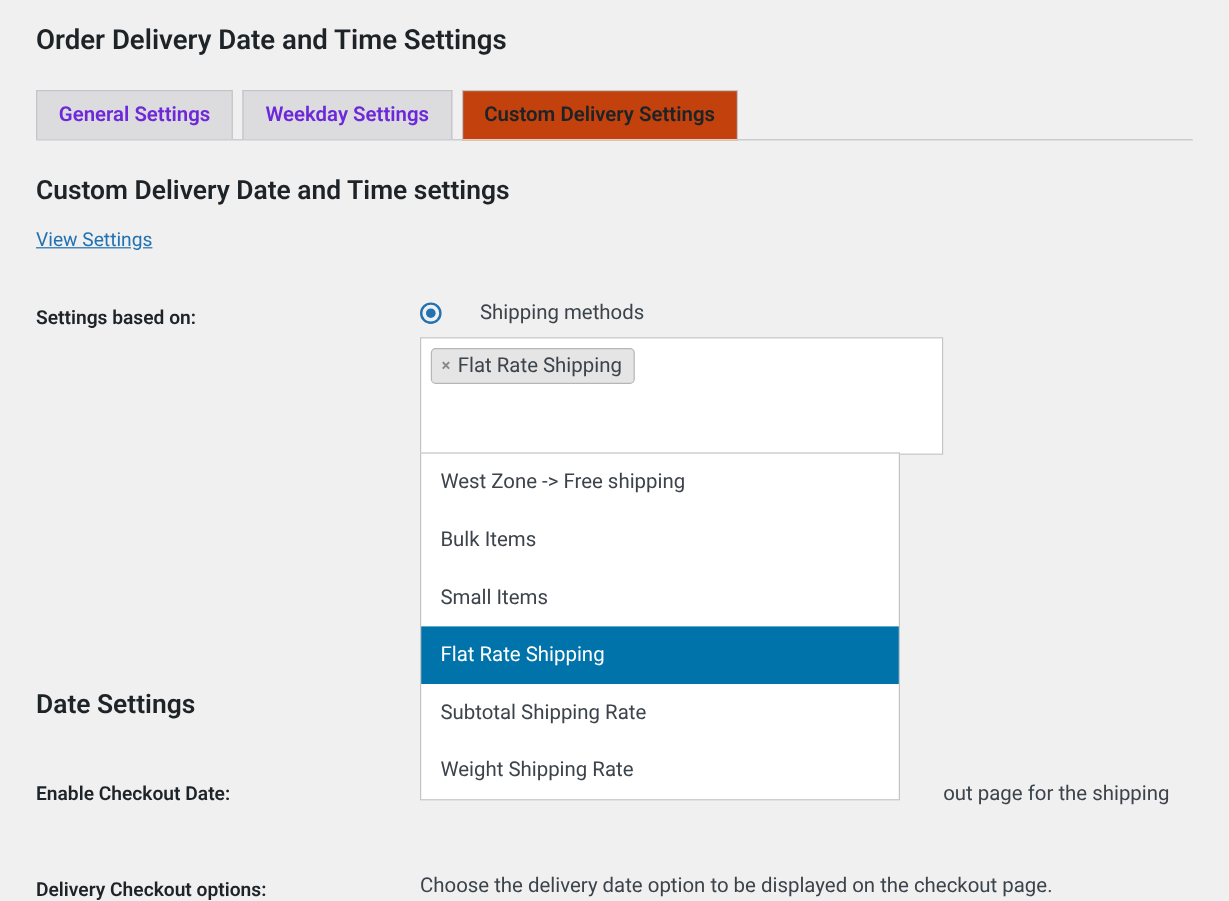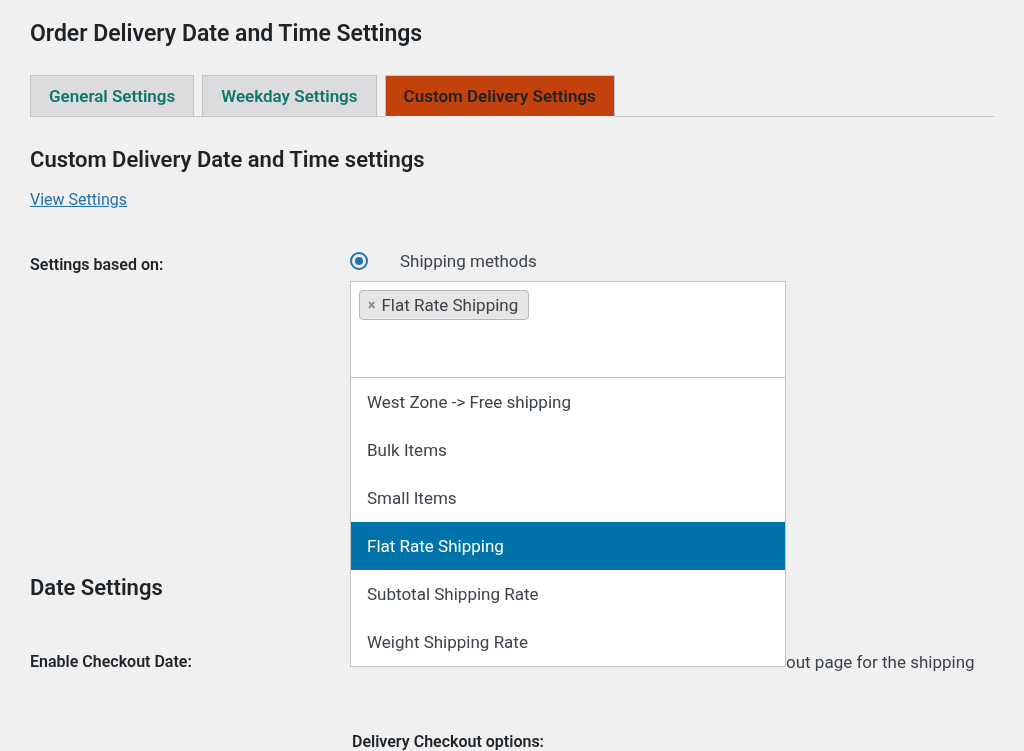--- a/index.html
+++ b/index.html
@@ -21,21 +21,21 @@
     display: flex;
     border-bottom: 1px solid #c3c4c7;
   }
   .tab {
     background: #dcdcde;
     border: 1px solid #c3c4c7;
     border-bottom: none;
     padding: 10px 18px;
     font-size: 17px;
     font-weight: 600;
-    color: #0f766e;
+    color: #6d28d9;
     margin-right: 8px;
     cursor: pointer;
     position: relative;
   }
   .tab.active {
     background: #c2410c;
     color: #1d2327;
     border-bottom: 1px solid #f0f0f1;
     margin-bottom: -1px;
   }
@@ -116,21 +116,21 @@
   .token-x {
     color: #888;
     font-size: 14px;
     font-weight: bold;
     cursor: pointer;
   }
   .dropdown {
     position: absolute;
     top: 126px;
     left: 0;
-    width: 436px;
+    width: 400px;
     background: #fff;
     border: 1px solid #c3c4c7;
     z-index: 10;
   }
   .dropdown-item {
     padding: 14px 16px;
     font-size: 17px;
     color: #3c434a;
     cursor: pointer;
   }
@@ -213,16 +213,19 @@
 
 <div class="row2">
   <div class="form-label">Enable Checkout Date:</div>
   <div class="form-control">
     <span class="hint-right">out page for the shipping</span>
   </div>
 </div>
 
 <div class="row3">
   <div class="form-label">Delivery Checkout options:</div>
+  <div class="form-control">
+    <div class="hint3">Choose the delivery date option to be displayed on the checkout page.</div>
+  </div>
 </div>
 
 
 
 
 </body></html>

